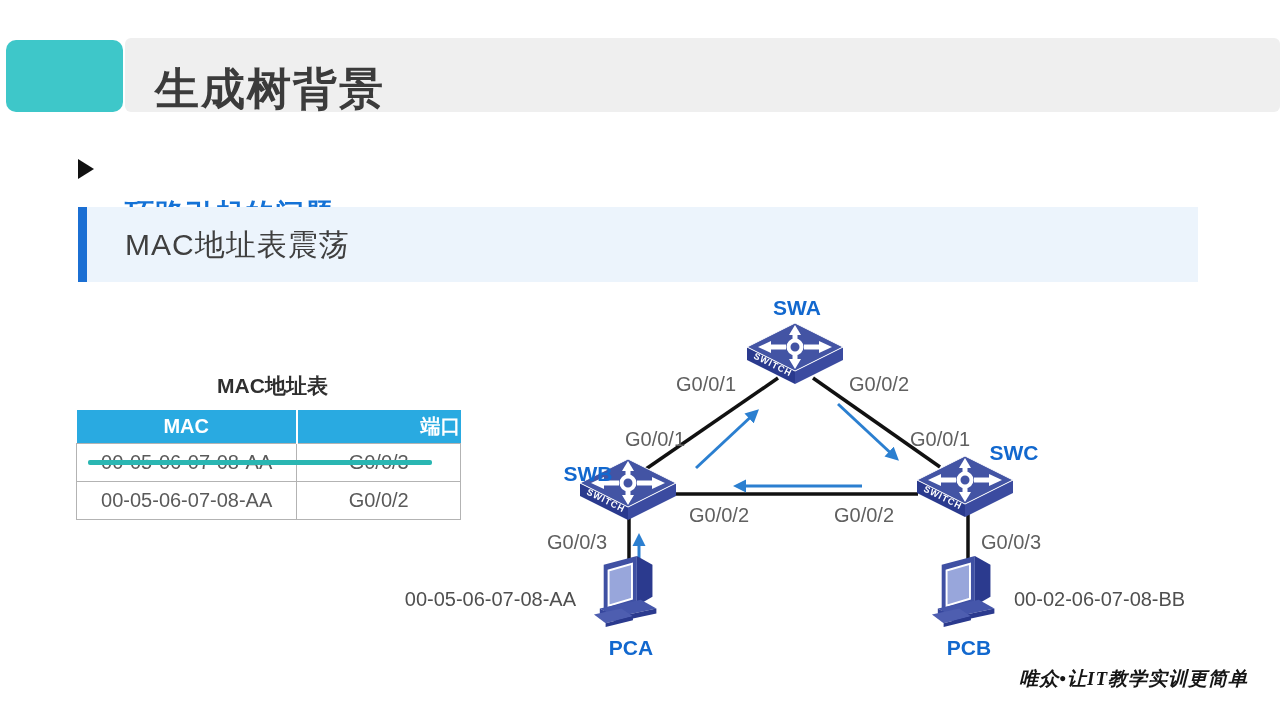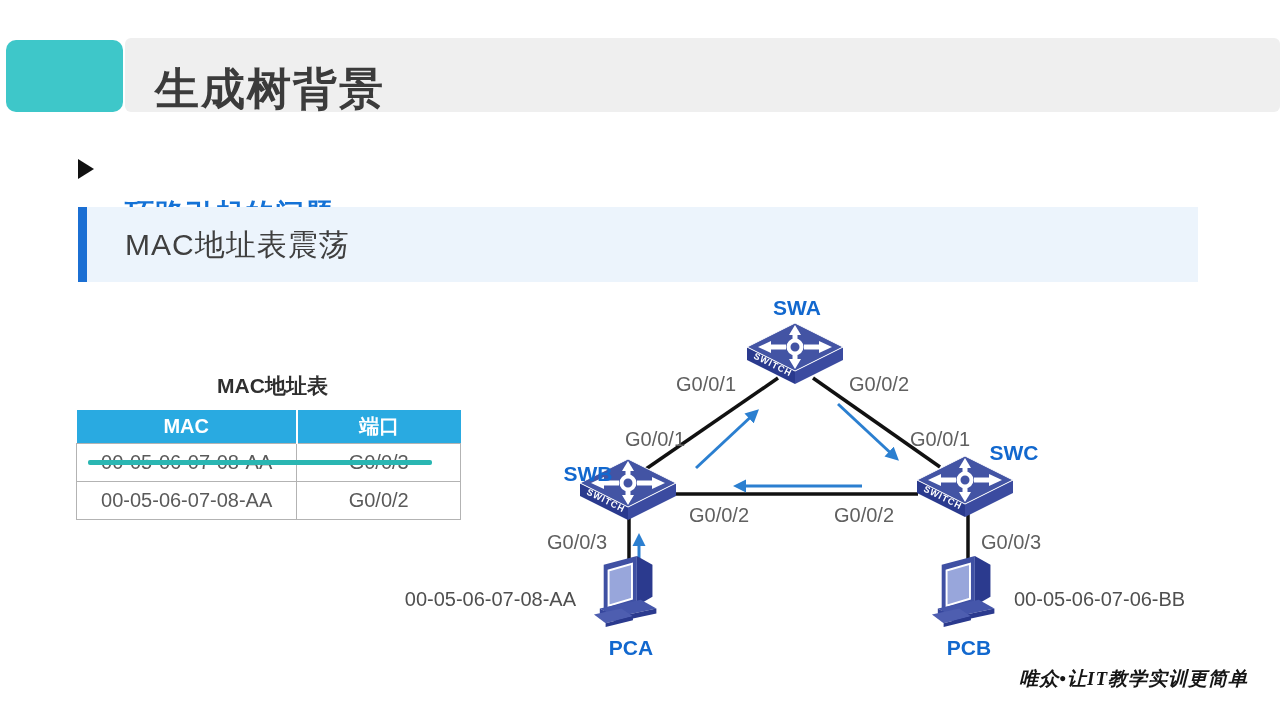--- a/index.html
+++ b/index.html
@@ -23,21 +23,21 @@
   
   .bullet-tri{left:78px;top:159px;width:0;height:0;border-top:10px solid transparent;border-bottom:10px solid transparent;border-left:16px solid #111;}
   .bullet-heading{left:125px;top:152px;font-size:29px;font-weight:700;color:var(--heading-blue);letter-spacing:1px;margin-top:43px;}
   
   .section-bar{left:78px;top:207px;width:1120px;height:75px;background:var(--section-bg);border-left:9px solid var(--section-border);}
   .section-label{left:125px;top:207px;height:82px;line-height:75px;font-size:30px;color:#3F3F3F;letter-spacing:1px;}
   
   .mac-table-title{left:80px;top:372px;width:385px;text-align:center;font-size:21px;font-weight:700;color:#2F2F2F;}
   .mac-table{left:76px;top:410px;width:385px;border-collapse:collapse;}
   .mac-table th{background:var(--table-header-bg);color:#fff;font-weight:700;font-size:20px;height:33px;text-align:center;border:none;}
-  .mac-table th + th{border-left:2px solid #fff;}
+  .mac-table th + th{border-left:2px solid #fff;text-align:right;}
   .mac-table td{height:38px;font-size:20px;color:#5A5A5A;text-align:center;border:1px solid #B3B3B3;background:#fff;}
   .mac-table col.c1{width:221px;} .mac-table col.c2{width:164px;}
   .strike-line{left:88px;top:460px;width:344px;height:5px;background:var(--strike-teal);border-radius:2px;}
   
   .dev-label{font-size:21px;font-weight:700;color:var(--device-label-blue);text-align:center;}
   .port-label{font-size:20px;color:var(--label-gray);}
   .mac-label{font-size:20px;color:#4F4F4F;}
   .links-layer{left:0;top:0;pointer-events:none;}
   
   .footer-slogan{right:32px;top:666px;font-family:"Liberation Serif","DejaVu Serif",serif;font-style:italic;font-weight:700;font-size:19px;color:#151515;letter-spacing:1px;}
@@ -183,15 +183,15 @@
 <div class="abs port-label" style="left:676px;top:373px;">G0/0/1</div>
 <div class="abs port-label" style="left:849px;top:373px;">G0/0/2</div>
 <div class="abs port-label" style="left:625px;top:428px;">G0/0/1</div>
 <div class="abs port-label" style="left:910px;top:428px;">G0/0/1</div>
 <div class="abs port-label" style="left:689px;top:504px;">G0/0/2</div>
 <div class="abs port-label" style="left:834px;top:504px;">G0/0/2</div>
 <div class="abs port-label" style="left:547px;top:531px;">G0/0/3</div>
 <div class="abs port-label" style="left:981px;top:531px;">G0/0/3</div>
 
 <div class="abs mac-label" style="left:398px;top:588px;width:178px;text-align:right;">00-05-06-07-08-AA</div>
-<div class="abs mac-label" style="left:1014px;top:588px;width:178px;text-align:left;">00-05-06-07-06-BB</div>
+<div class="abs mac-label" style="left:1014px;top:588px;width:178px;text-align:left;">00-02-06-07-08-BB</div>
 
 <div class="abs footer-slogan">唯众•让IT教学实训更简单</div>
 
 </body></html>

